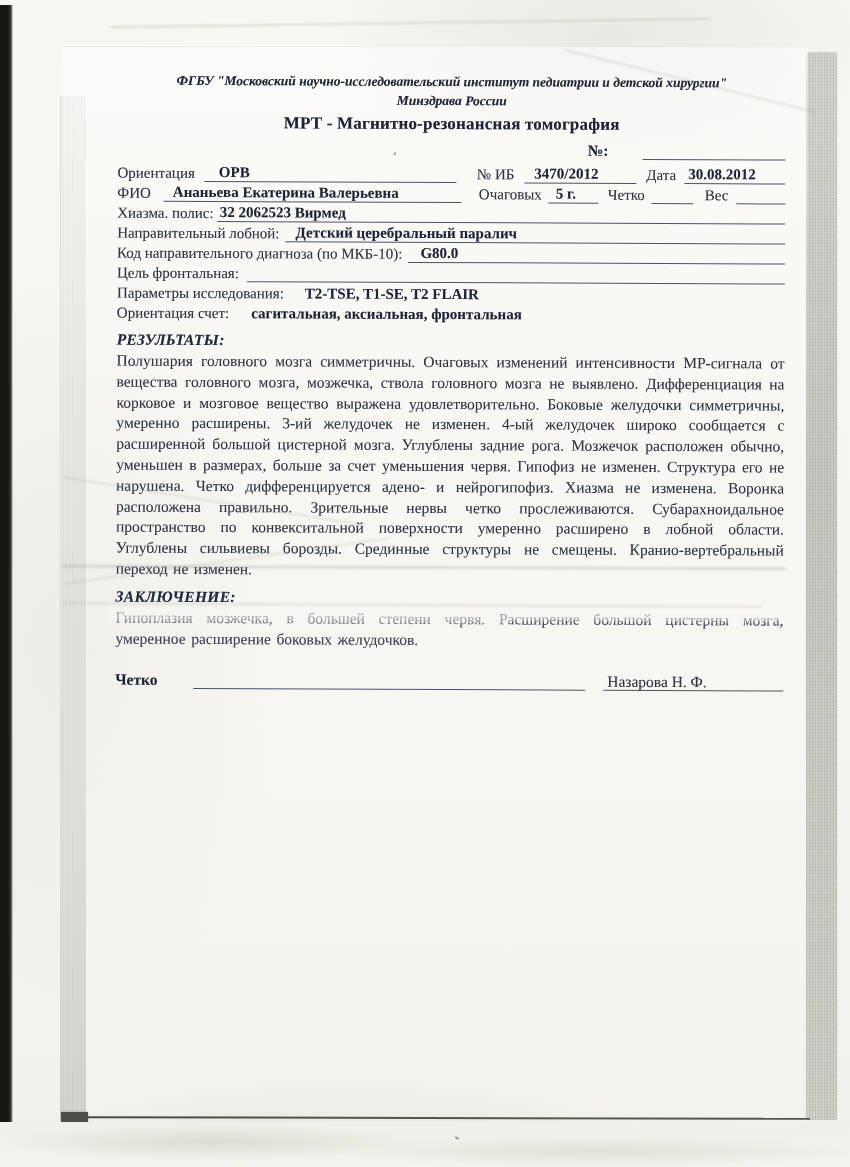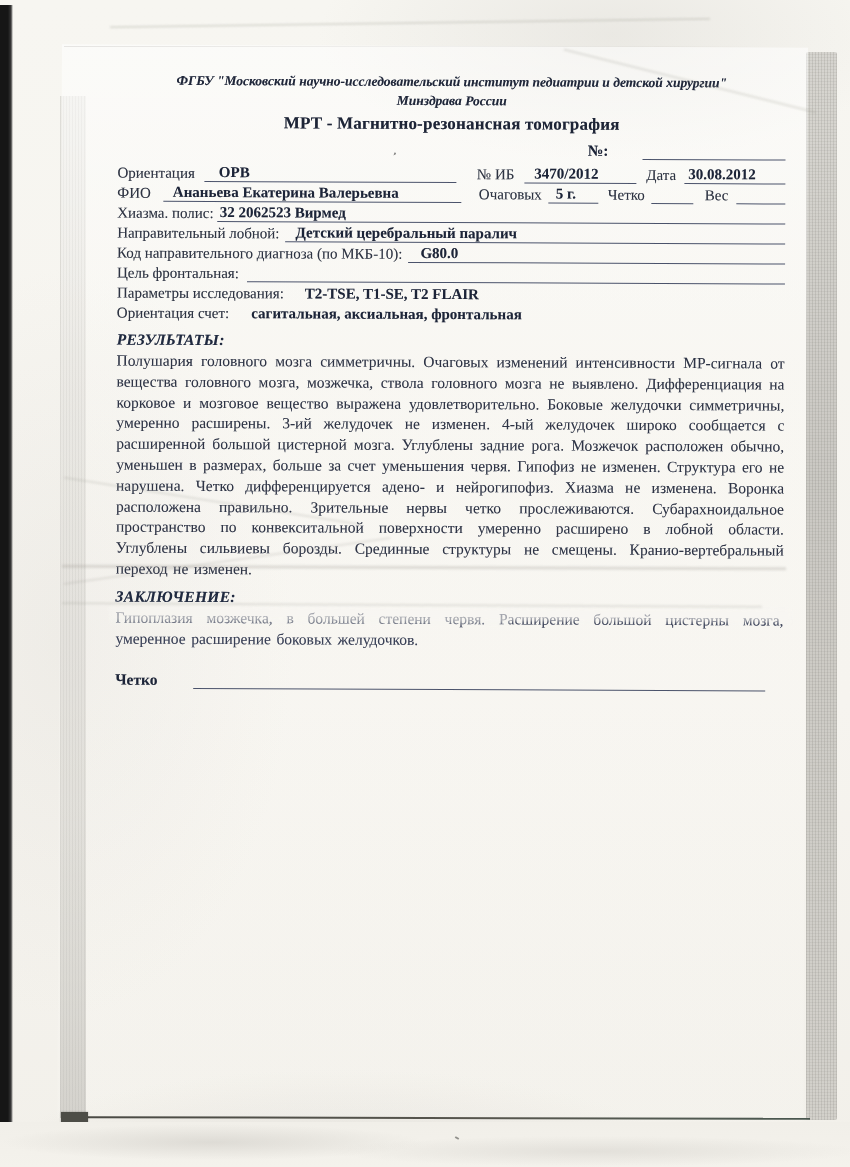--- a/index.html
+++ b/index.html
@@ -189,20 +189,23 @@
     <div class="conclusion-wrap">
       <p class="body-text">Гипоплазия мозжечка, в большей степени червя. Расширение большой цистерны мозга, умеренное расширение боковых желудочков.</p>
       <div class="fadebar"></div>
       <div class="fadebar2"></div>
     </div>
 
     <div class="row doctor-row">
       <span class="lbl b">Четко</span>
       <span class="seg grow" style="margin-left:36px"></span>
       <span class="sp" style="width:18px"></span>
+      <span class="seg sp" style="width:180px">
+        <span style="padding-left:4px">Назарова Н. Ф.</span>
+      </span>
     </div>
 
     <div class="speck"></div>
   </div>
 
   <div class="crease c1"></div>
   <div class="crease c2"></div>
   <div class="crease c3"></div>
   <div class="crease c4"></div>
   <div class="crease c5"></div>

